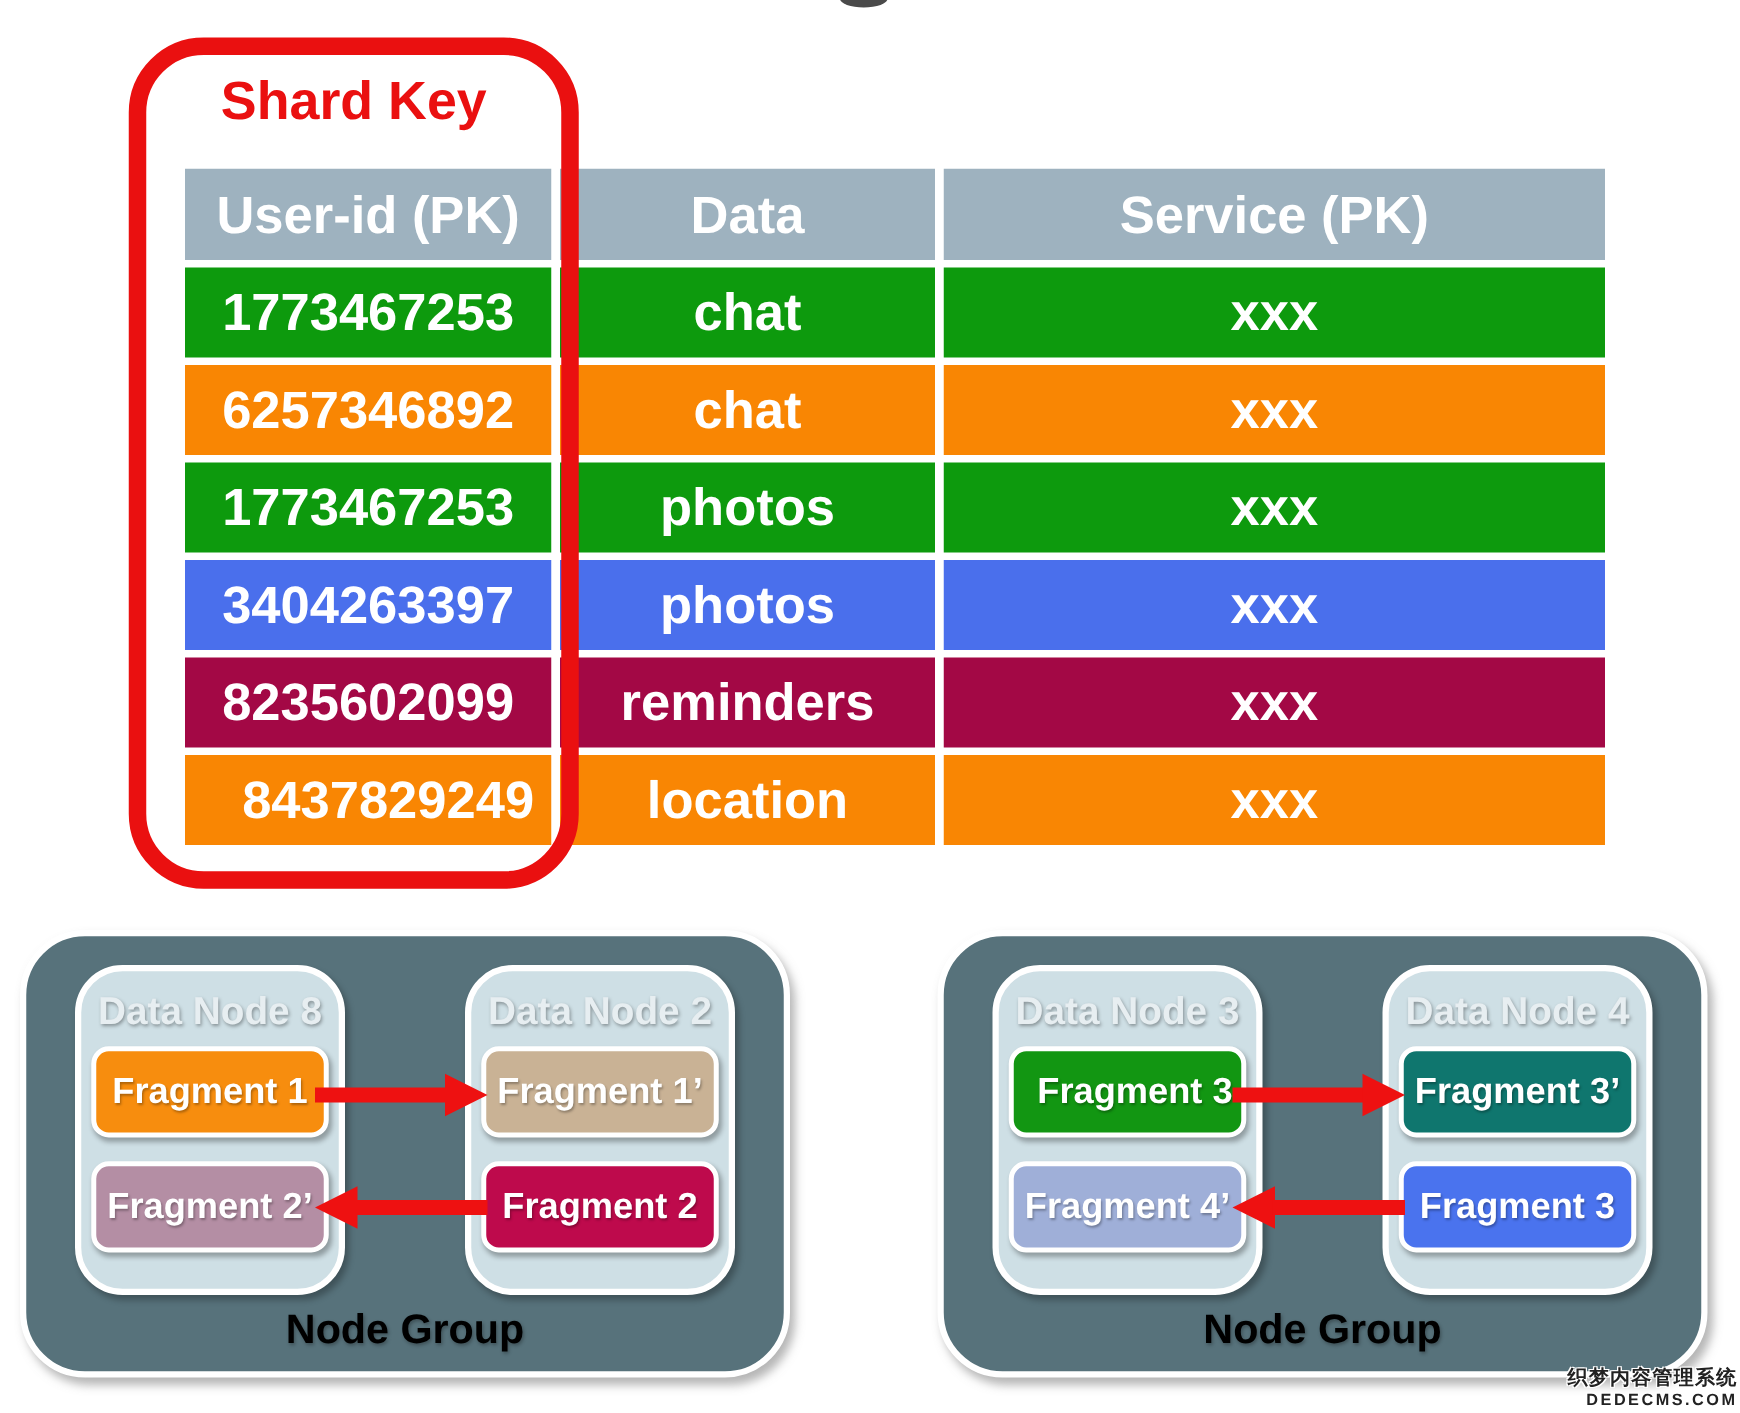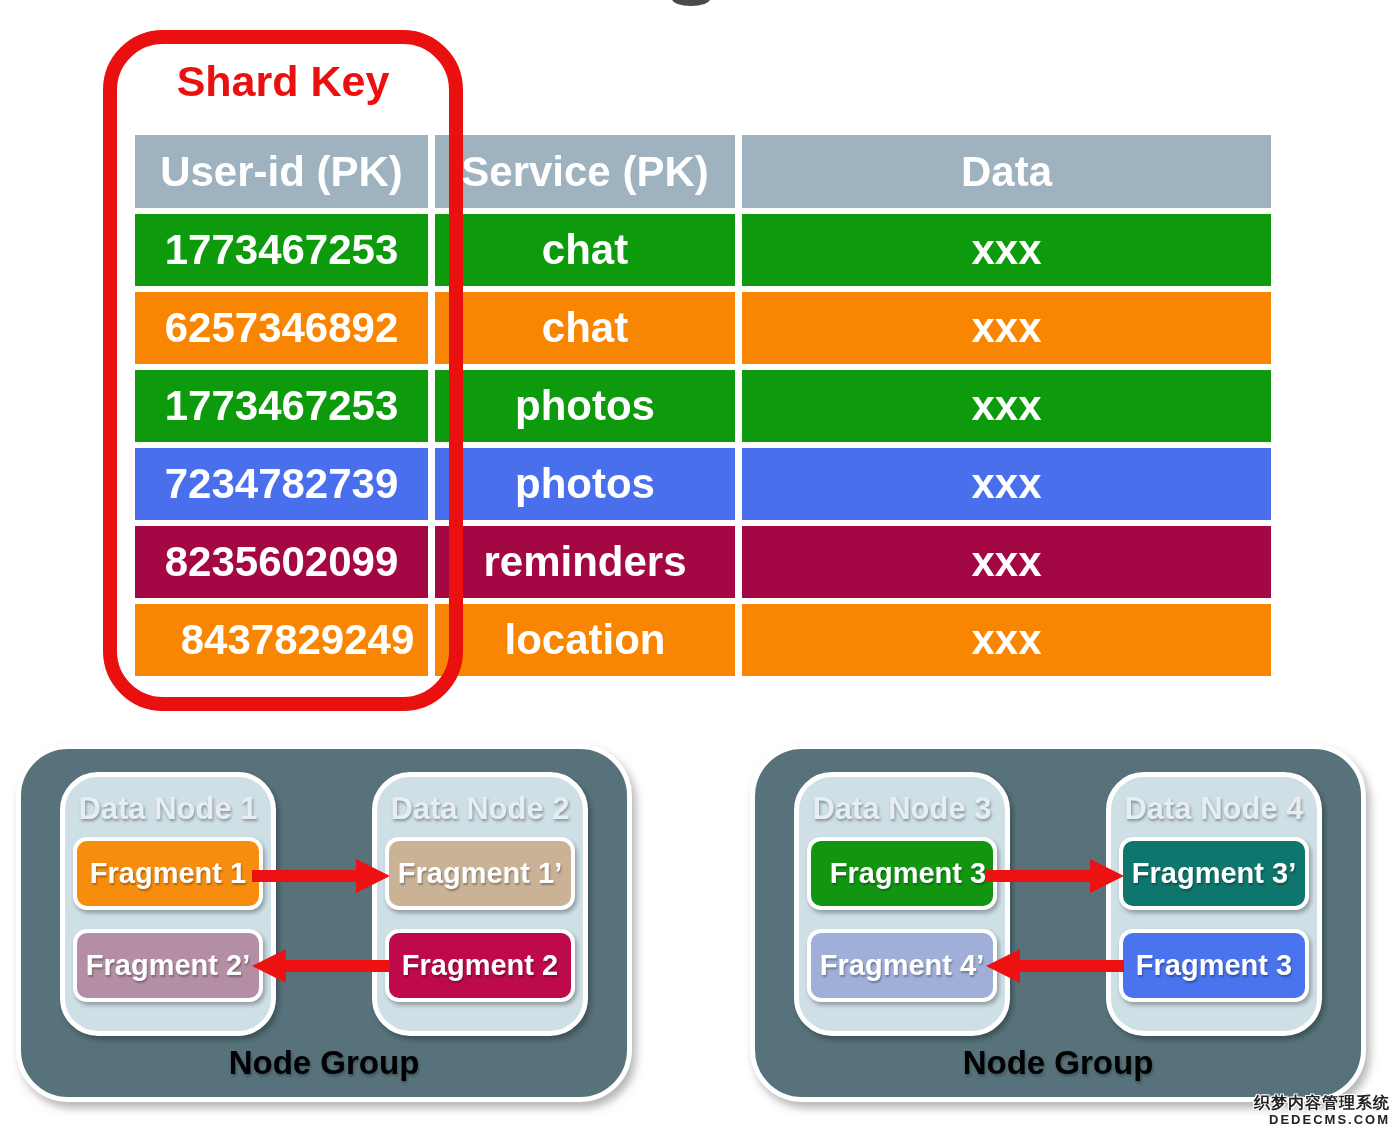--- a/index.html
+++ b/index.html
@@ -14,21 +14,21 @@
 
   
   .top-glyph {
     position: absolute; left: 672px; top: -8px;
     width: 38px; height: 14px;
     background: #4a4a4a; border-radius: 50%;
   }
 
   
   .shard-table {
-    position: absolute; left: 135px; top: 135px;
+    position: absolute; left: 148px; top: 135px;
     display: grid;
     grid-template-columns: 293px 300px 529px;
     grid-template-rows: 73px repeat(6, 72px);
     column-gap: 7px; row-gap: 6px;
   }
   .hcell, .cell {
     display: flex; align-items: center; justify-content: center;
     color: #ffffff; font-weight: bold; font-size: 42px;
     white-space: nowrap;
   }
@@ -136,54 +136,54 @@
 </style>
 </head>
 <body>
 
 <div class="canvas">
 
   <div class="top-glyph"></div>
 
   <div class="shard-table">
     <div class="hcell" style="background-color: rgb(158, 178, 191);">User-id (PK)</div>
+    <div class="hcell" style="background-color: rgb(158, 178, 191);">Data</div>
     <div class="hcell" style="background-color: rgb(158, 178, 191);">Service (PK)</div>
-    <div class="hcell" style="background-color: rgb(158, 178, 191);">Data</div>
 
     <div class="cell" style="background-color: rgb(13, 154, 13);">1773467253</div>
     <div class="cell" style="background-color: rgb(13, 154, 13);">chat</div>
     <div class="cell" style="background-color: rgb(13, 154, 13);">xxx</div>
 
     <div class="cell" style="background-color: rgb(249, 134, 3);">6257346892</div>
     <div class="cell" style="background-color: rgb(249, 134, 3);">chat</div>
     <div class="cell" style="background-color: rgb(249, 134, 3);">xxx</div>
 
     <div class="cell" style="background-color: rgb(13, 154, 13);">1773467253</div>
     <div class="cell" style="background-color: rgb(13, 154, 13);">photos</div>
     <div class="cell" style="background-color: rgb(13, 154, 13);">xxx</div>
 
-    <div class="cell" style="background-color: rgb(74, 111, 236);">7234782739</div>
+    <div class="cell" style="background-color: rgb(74, 111, 236);">3404263397</div>
     <div class="cell" style="background-color: rgb(74, 111, 236);">photos</div>
     <div class="cell" style="background-color: rgb(74, 111, 236);">xxx</div>
 
     <div class="cell" style="background-color: rgb(163, 8, 69);">8235602099</div>
     <div class="cell" style="background-color: rgb(163, 8, 69);">reminders</div>
     <div class="cell" style="background-color: rgb(163, 8, 69);">xxx</div>
 
     <div class="cell" style="background-color: rgb(249, 134, 3); padding-left: 32px;">8437829249</div>
     <div class="cell" style="background-color: rgb(249, 134, 3);">location</div>
     <div class="cell" style="background-color: rgb(249, 134, 3);">xxx</div>
   </div>
 
   <div class="red-callout"></div>
   <div class="shard-key-label">Shard Key</div>
 
   <div class="node-group group-left" style="background-color: rgb(87, 114, 123);">
     <div class="dnode node-a" style="background-color: rgb(206, 223, 229);">
-      <div class="dnode-title">Data Node 1</div>
+      <div class="dnode-title">Data Node 8</div>
       <div class="frag frag-top" style="background-color: rgb(247, 141, 14);">Fragment 1</div>
       <div class="frag frag-bottom" style="background-color: rgb(180, 142, 164);">Fragment 2’</div>
     </div>
     <div class="dnode node-b" style="background-color: rgb(206, 223, 229);">
       <div class="dnode-title">Data Node 2</div>
       <div class="frag frag-top" style="background-color: rgb(201, 178, 149);">Fragment 1’</div>
       <div class="frag frag-bottom" style="background-color: rgb(190, 10, 76);">Fragment 2</div>
     </div>
     <div class="arrow arrow-right">
       <div class="bar"></div>

